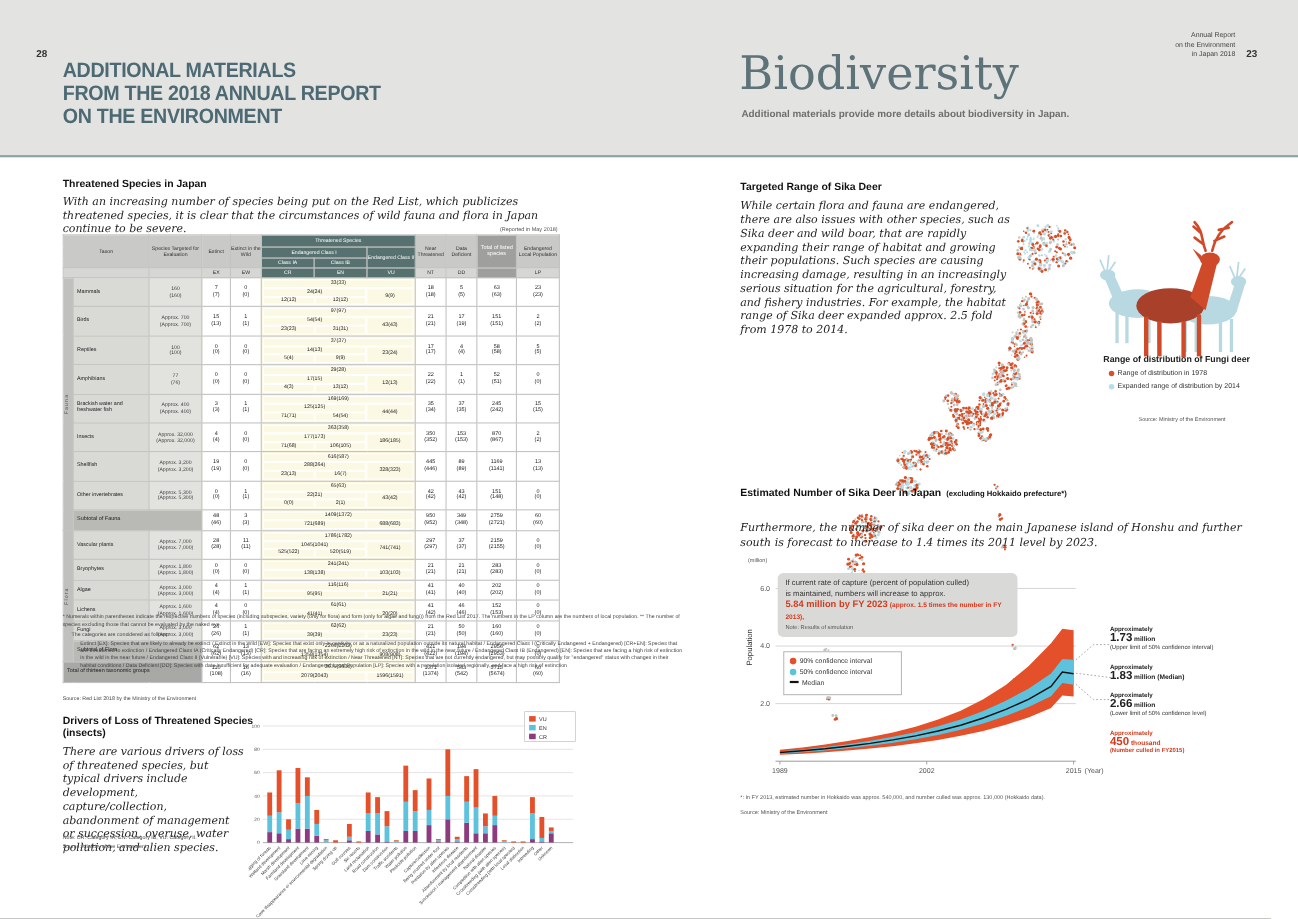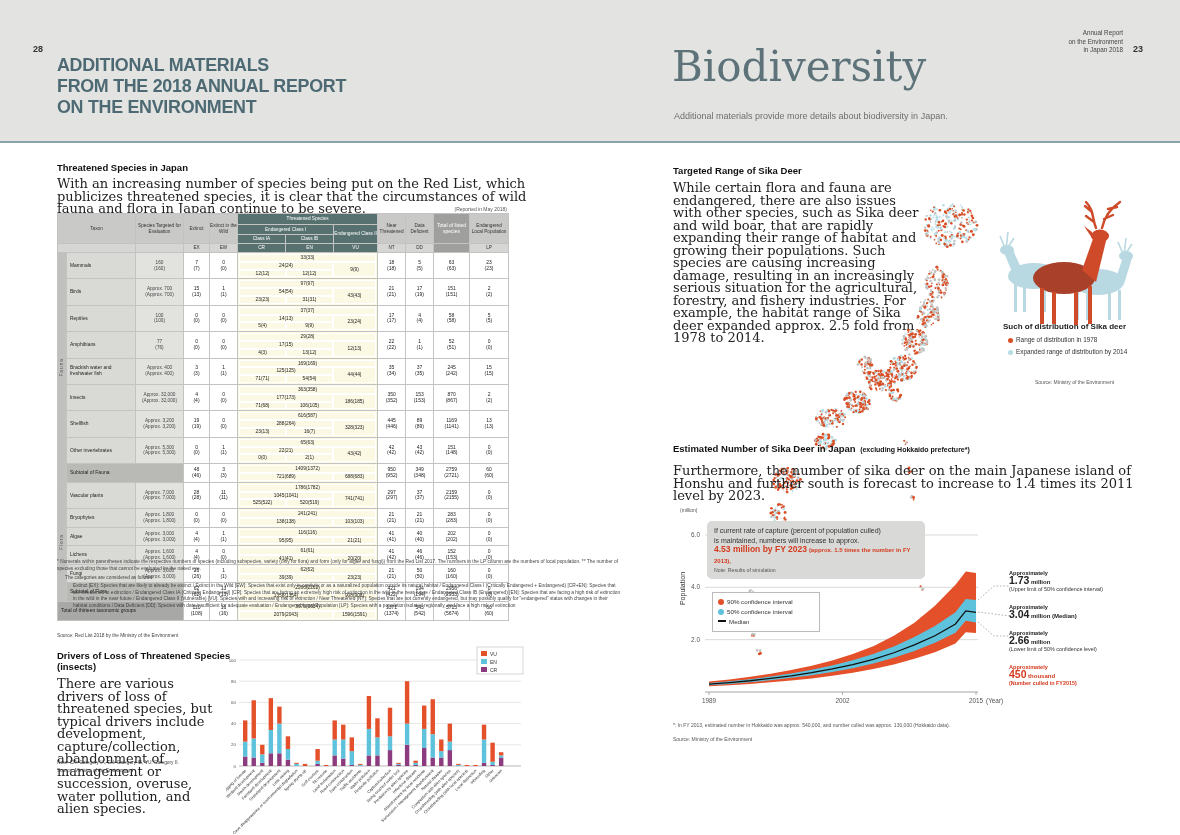--- a/index.html
+++ b/index.html
@@ -6,25 +6,25 @@
   #spread{position:relative;width:1180px;height:835px;background:#ffffff;overflow:hidden;
           font-family:"Liberation Sans",sans-serif;color:#1a1a1a;}
   .abs{position:absolute;}
   .topband{left:0;top:0;width:1180px;height:142px;background:#e3e4e1;}
   .tealrule{left:0;top:141px;width:1180px;height:2px;background:#8aa3a9;}
   .pagenum{font-weight:bold;font-size:9px;color:#333;}
   .bigtitle{color:#4d6a74;font-weight:bold;font-size:19px;line-height:21px;letter-spacing:-0.3px;
             transform:scaleX(0.94);transform-origin:left top;text-transform:uppercase;}
   .serif{font-family:"DejaVu Serif","Liberation Serif",serif;}
   .h-sec{font-weight:bold;font-size:9.5px;color:#111;}
-  .body-par{font-size:13px;line-height:12.5px;color:#222;}
+  .body-par{font-size:10px;line-height:12.5px;color:#222;font-style:italic;}
   .tiny{font-size:5px;color:#555;}
   .note{font-size:4.8px;line-height:6.6px;color:#444;}
   .biodiv-title{font-family:"DejaVu Serif","Liberation Serif",serif;color:#5d7379;font-size:42px;}
-  .biodiv-sub{font-size:9px;font-weight:normal;color:#6e6e6c;margin-top:13px;}
+  .biodiv-sub{font-size:9px;font-weight:bold;color:#6e6e6c;}
   .hdr-right{font-size:6.3px;line-height:8.5px;color:#444;text-align:right;}
 
   
   #species-table{border-collapse:collapse;table-layout:fixed;width:451px;font-size:5px;line-height:5.8px;color:#222;}
   #species-table td,#species-table th{padding:0;border:0.5px solid #c3c3c1;vertical-align:middle;text-align:center;font-weight:normal;}
   .th-light{background:#c9cac7;color:#333;font-size:4.7px;}
   .th-dark{background:#567170;color:#fff;font-size:4.7px;}
   .th-code{background:#d6d6d4;color:#333;font-size:4.7px;border-top:1px dotted #fff !important;}
   .th-code-dark{background:#567170;color:#fff;font-size:4.7px;border-top:1px dotted #9db3b2 !important;}
   .th-total{background:#9fa09d;color:#fff;}
@@ -2336,34 +2336,34 @@
         <ellipse cx="88" cy="38" rx="9" ry="6.5" fill="#cf4a28"></ellipse>
         <polygon points="80,34 72,28 80,40" fill="#cf4a28"></polygon>
         <rect x="28" y="90" width="4" height="36" fill="#cf4a28"></rect>
         <rect x="40" y="94" width="4" height="32" fill="#cf4a28"></rect>
         <rect x="62" y="94" width="4" height="33" fill="#cf4a28"></rect>
         <rect x="76" y="88" width="4" height="38" fill="#cf4a28"></rect>
       </g>
     </g>
   </svg>
 
-  <div class="abs" style="left:1003px;top:322px;font-weight:bold;font-size:8px;color:#222;">Such of distribution of Sika deer</div>
+  <div class="abs" style="left:1003px;top:322px;font-weight:bold;font-size:8px;color:#222;">Range of distribution of Fungi deer</div>
   <div class="abs" style="left:1008px;top:336px;font-size:6.4px;color:#333;">
     <span class="dot" style="background:#d94f26;width:5px;height:5px;"></span><span>Range of distribution in 1978</span>
   </div>
   <div class="abs" style="left:1008px;top:348px;font-size:6.4px;color:#333;">
     <span class="dot" style="background:#b7dde6;width:5px;height:5px;"></span><span>Expanded range of distribution by 2014</span>
   </div>
   <div class="abs tiny" style="left:1035px;top:379px;">Source: Ministry of the Environment</div>
 
   <div class="abs" style="left:673px;top:438px;">
     <span class="h-sec">Estimated Number of Sika Deer in Japan</span>
     <span style="font-weight:bold;font-size:7px;color:#111;">(excluding Hokkaido prefecture*)</span>
   </div>
-  <div class="abs serif body-par" style="left:673px;top:465px;width:485px;">Furthermore, the number of sika deer on the main Japanese island of Honshu and further south is forecast to increase to 1.4 times its 2011 level by 2023.</div>
+  <div class="abs serif body-par" style="left:673px;top:475px;width:485px;">Furthermore, the number of sika deer on the main Japanese island of Honshu and further south is forecast to increase to 1.4 times its 2011 level by 2023.</div>
 
   <div class="abs tiny" style="left:680px;top:507px;">(million)</div>
   <div class="abs" style="left:652px;top:585px;font-size:7px;color:#333;transform:rotate(-90deg);transform-origin:center;width:60px;text-align:center;">Population</div>
 
   <svg id="line-chart" class="abs" style="left:660px;top:500px;" width="352" height="218" viewBox="0 0 352 218">
       <line x1="45" y1="139.66" x2="318" y2="139.66" stroke="#cfcfcd" stroke-width="0.8"></line>
       <text x="40" y="141.66" text-anchor="end" font-size="6.4" fill="#555">2.0</text>
       <line x1="45" y1="87.32" x2="318" y2="87.32" stroke="#cfcfcd" stroke-width="0.8"></line>
       <text x="40" y="89.32" text-anchor="end" font-size="6.4" fill="#555">4.0</text>
       <line x1="45" y1="34.97999999999999" x2="318" y2="34.97999999999999" stroke="#cfcfcd" stroke-width="0.8"></line>
@@ -2380,39 +2380,39 @@
       <text x="316.02" y="203" text-anchor="middle" font-size="6.4" fill="#555">2015</text>
       <text x="326" y="203" font-size="6.4" fill="#555">(Year)</text>
       <polyline points="318,100 334,86 350,86" stroke="#aaa" stroke-width="0.9" stroke-dasharray="1.6,1.8" fill="none"></polyline>
       <polyline points="318,112 350,116" stroke="#aaa" stroke-width="0.9" stroke-dasharray="1.6,1.8" fill="none"></polyline>
       <polyline points="318,122 334,136 350,136" stroke="#aaa" stroke-width="0.9" stroke-dasharray="1.6,1.8" fill="none"></polyline>
     </svg>
 
   <div class="callout">
     <div>If current rate of capture (percent of population culled)</div>
     <div>is maintained, numbers will increase to approx.</div>
-    <div><span class="red">4.53 million by FY 2023</span>
+    <div><span class="red">5.84 million by FY 2023</span>
          <span class="redsmall">(approx. 1.5 times the number in FY 2013),</span></div>
     <div class="cnote">Note: Results of simulation</div>
   </div>
 
   <div class="chart-legend">
     <div><span class="dot" style="background:#e4502a;"></span><span>90% confidence interval</span></div>
     <div><span class="dot" style="background:#5fc2dc;"></span><span>50% confidence interval</span></div>
     <div><span class="mline"></span><span>Median</span></div>
   </div>
 
   <div class="anno" style="left:1009px;top:570px;">
     <div class="pre">Approximately</div>
     <div><span class="big">1.73</span> <span class="unit">million</span></div>
     <div class="sub">(Upper limit of 50% confidence interval)</div>
   </div>
   <div class="anno" style="left:1009px;top:604px;">
     <div class="pre">Approximately</div>
-    <div><span class="big">3.04</span> <span class="unit">million (Median)</span></div>
+    <div><span class="big">1.83</span> <span class="unit">million (Median)</span></div>
   </div>
   <div class="anno" style="left:1009px;top:630px;">
     <div class="pre">Approximately</div>
     <div><span class="big">2.66</span> <span class="unit">million</span></div>
     <div class="sub">(Lower limit of 50% confidence level)</div>
   </div>
   <div class="anno anno-red" style="left:1009px;top:664px;">
     <div class="pre">Approximately</div>
     <div><span class="big">450</span> <span class="unit">thousand</span></div>
     <div class="sub" style="color:#d43a1d;font-weight:bold;">(Number culled in FY2015)</div>

